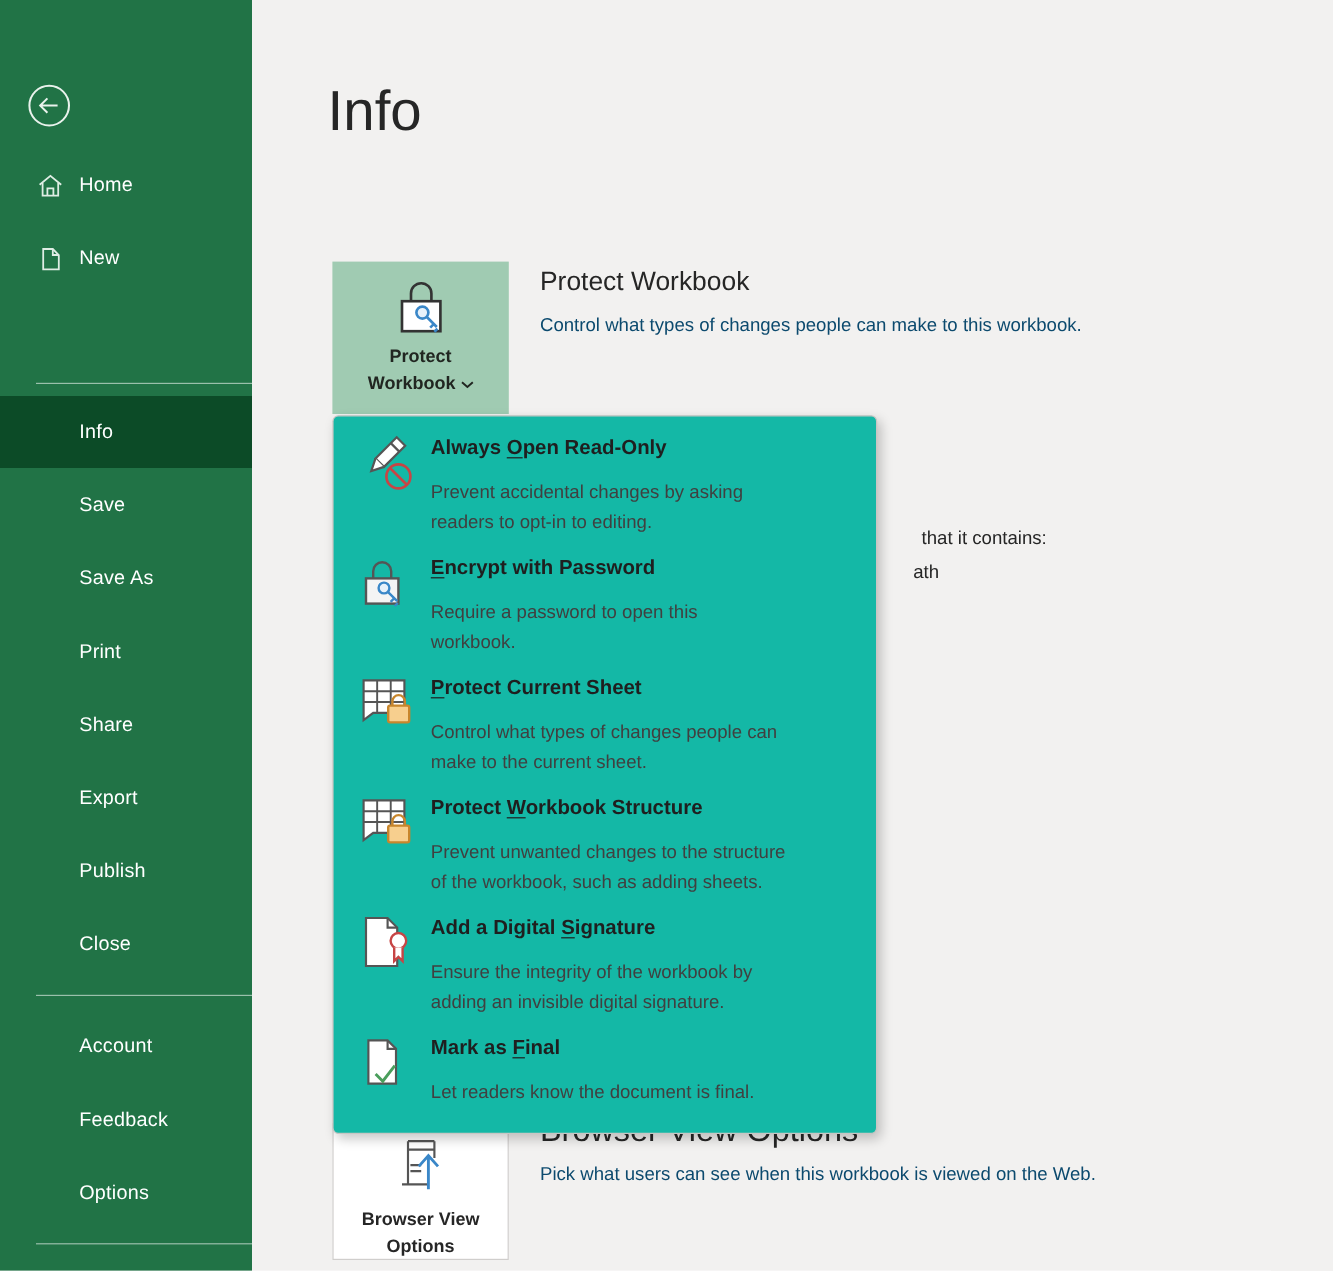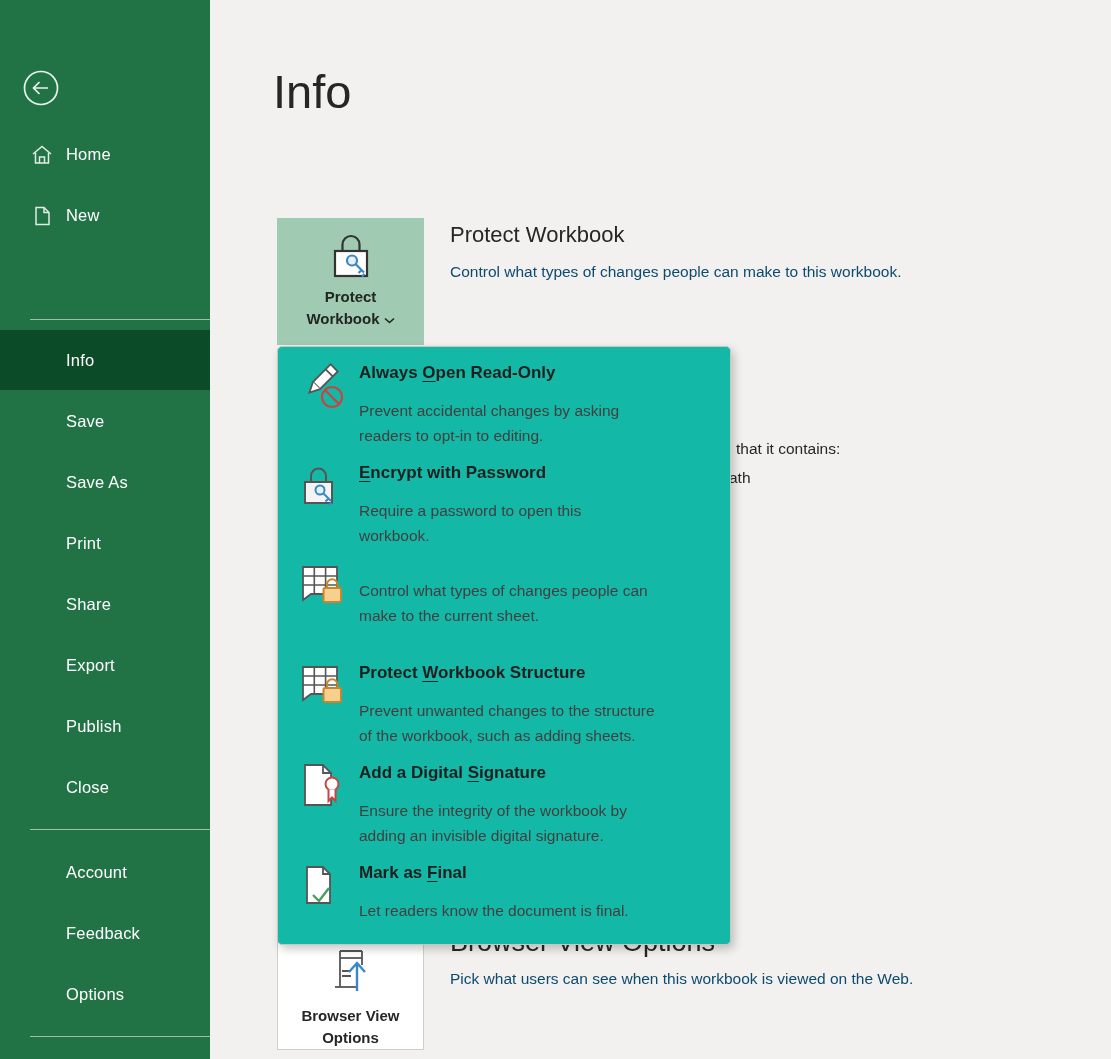--- a/index.html
+++ b/index.html
@@ -24,21 +24,21 @@
       background:#A0CBB2; display:flex; flex-direction:column; align-items:center; cursor:pointer; z-index:4; }
   .protect-btn .pb-icon { margin-top:12px; }
   .pb-label { font-size:15px; font-weight:600; color:#212621; line-height:22px; text-align:center; }
   .pb-line2 { display:flex; align-items:center; gap:4px; justify-content:center; }
 
   .section-heading { position:absolute; font-size:22px; font-weight:300; color:#262626; white-space:nowrap; }
   .section-desc { position:absolute; font-size:15.5px; color:#0c4a6e; white-space:nowrap; }
   #protect-heading { left:450px; top:222px; }
   #protect-desc { left:450px; top:263px; }
 
-  .partial-text { position:absolute; font-size:15.5px; color:#262626; white-space:nowrap; z-index:2; }
+  .partial-text { position:absolute; font-size:15.5px; color:#262626; white-space:nowrap; z-index:2;margin-left:32px; }
   #partial-1 { left:736px; top:440px; }
   #partial-2 { left:729px; top:469px; }
 
   
   .menu { position:absolute; left:277px; top:346px; width:454px; height:599px; background:#14b8a6;
       border:1px solid #C8C6C4; border-radius:5px; box-shadow:3px 4px 10px rgba(0,0,0,.22); z-index:30; }
   .menu-item { position:absolute; left:0; width:454px; height:96px; display:flex; cursor:pointer; }
   .mi-icon { position:absolute; left:21px; top:2px; width:48px; height:52px; }
   .mi-text { position:absolute; left:81px; top:4px; width:360px; }
   .mi-title { font-size:17px; font-weight:600; color:#1F1F1F; white-space:nowrap; }
@@ -220,20 +220,21 @@
     <div class="menu-item" style="top:212px">
       <span class="mi-icon">
         <svg width="48" height="52" viewBox="0 0 48 52" fill="none">
           <path d="M4 6 H38 V33 H12 L4 39 Z" fill="#FFF" stroke="#555" stroke-width="1.8"></path>
           <path d="M4 15 H38 M4 24 H38 M15.3 6 V33 M26.6 6 V33" stroke="#555" stroke-width="1.6"></path>
           <path d="M28 27 V23.5 a5.2 5.2 0 0 1 10.4 0 V27" stroke="#C8862C" stroke-width="2"></path>
           <rect x="24.5" y="27" width="17.5" height="14" rx="1.5" fill="#F7CF8E" stroke="#C8862C" stroke-width="2"></rect>
         </svg>
       </span>
       <span class="mi-text">
+        <div class="mi-title"><span></span><span class="ukey">P</span><span>rotect Current Sheet</span></div>
         <div class="mi-desc">
           <div>Control what types of changes people can</div>
           <div>make to the current sheet.</div>
         </div>
       </span>
     </div>
 
     <div class="menu-item" style="top:312px">
       <span class="mi-icon">
         <svg width="48" height="52" viewBox="0 0 48 52" fill="none">

